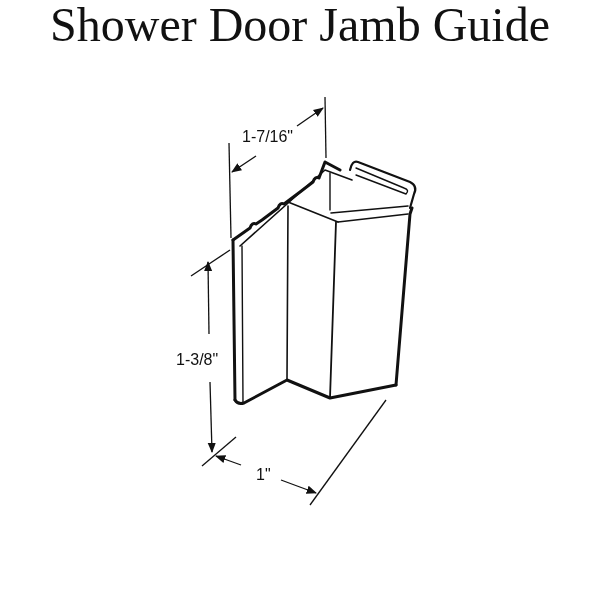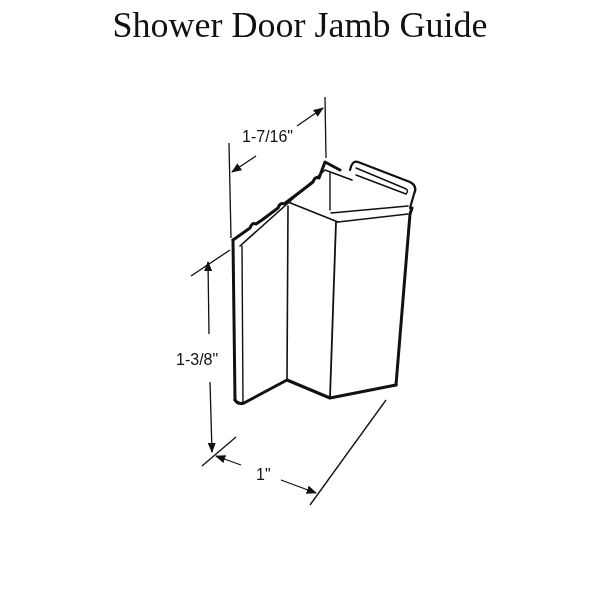--- a/index.html
+++ b/index.html
@@ -1,20 +1,20 @@
 <!DOCTYPE html>
 <html><head>
   <meta charset="utf-8">
   <style>
     html, body { margin: 0; padding: 0; background: #ffffff; }
     body { width: 600px; height: 600px; position: relative; overflow: hidden; }
     .title {
       position: absolute; left: 0; top: 2px; width: 600px; text-align: center;
       font-family: "Liberation Serif", "DejaVu Serif", serif;
-      font-size: 36px; color: #111111; letter-spacing: 0px; line-height: 46px;
+      font-size: 48px; color: #111111; letter-spacing: 0px; line-height: 46px;
     }
     svg.drawing { position: absolute; left: 0; top: 0; }
     .dim-label {
       position: absolute;
       font-family: "Liberation Sans", "DejaVu Sans", sans-serif;
       font-size: 16px; color: #111111; white-space: nowrap;
     }
   </style>
 </head>
 <body>

